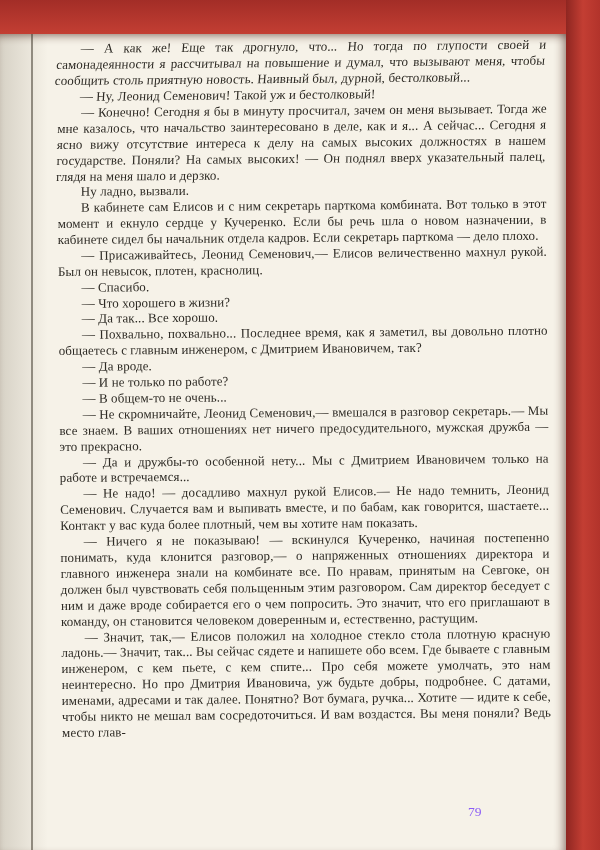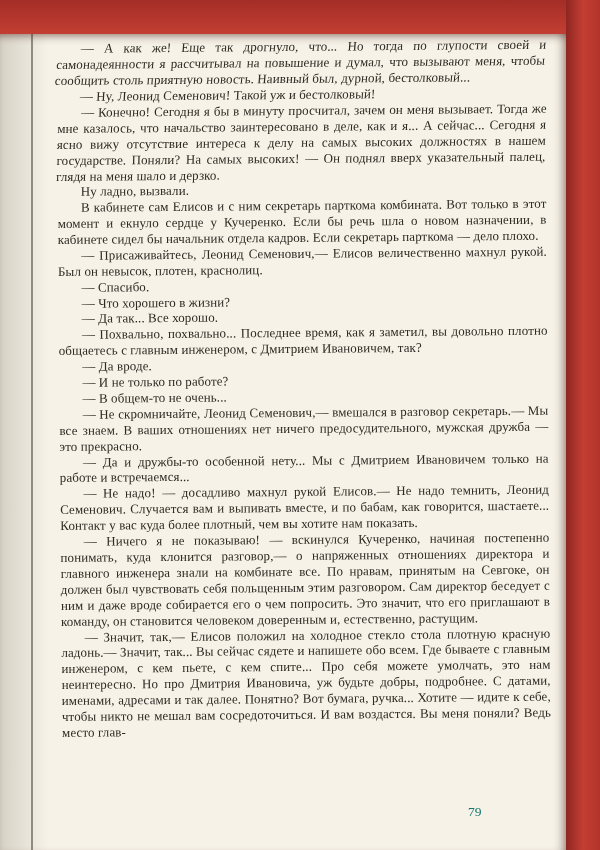--- a/index.html
+++ b/index.html
@@ -54,21 +54,21 @@
     margin: 0;
     text-indent: 1.8em;
     text-align: justify;
   }
   .lean-a { transform: skewX(-5deg); }
   .lean-b { transform: skewX(-3.5deg); }
   .lean-c { transform: skewX(-2deg); }
   .pagenum {
     position: absolute; left: 468px; top: 770px;
     font-size: 13.5px;
-    color: #0f766e;
+    color: #8b5cf6;
   }
 </style>
 </head>
 <body>
 
 <div class="cover-top"></div>
 <div class="cover-right"></div>
 
 <div class="page">
   <div class="gutter-line"></div>

